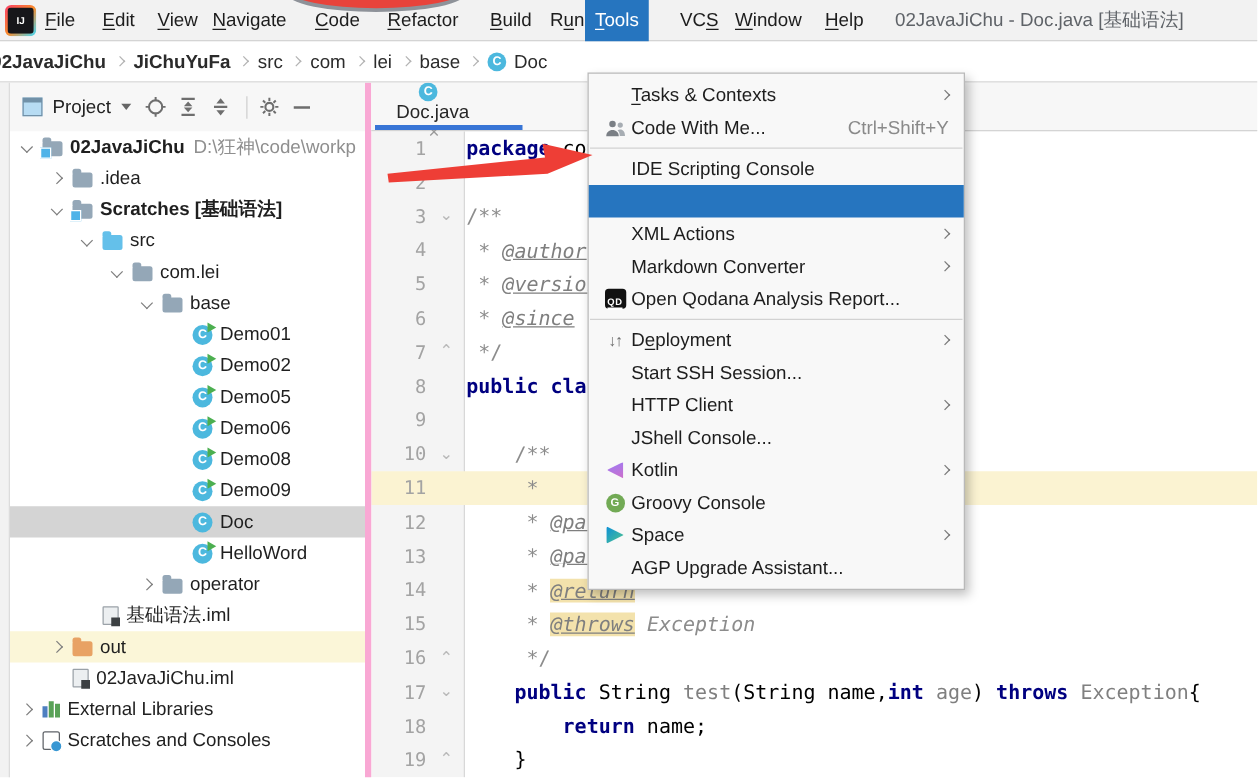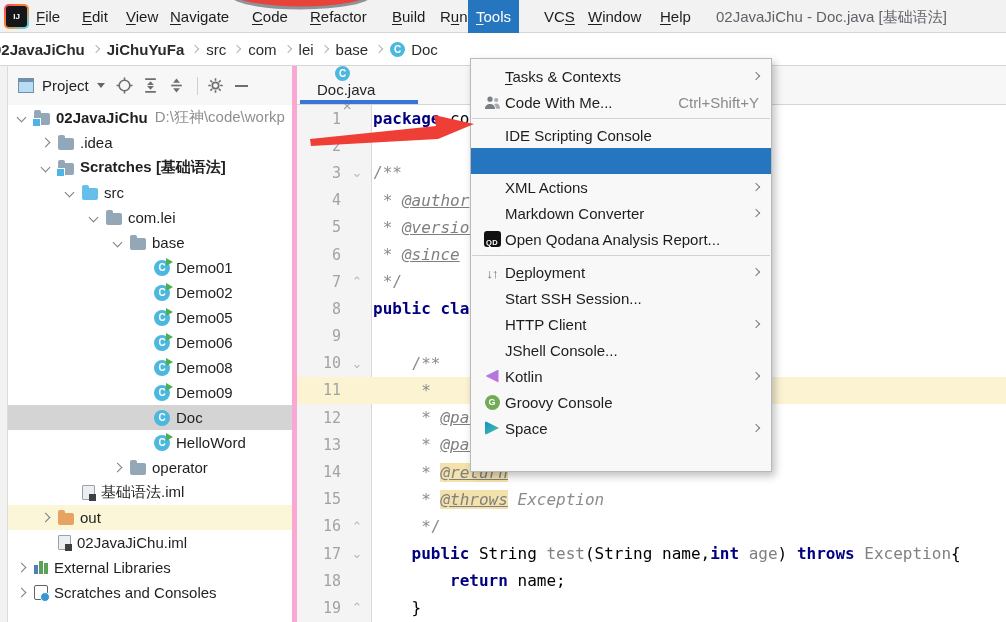--- a/index.html
+++ b/index.html
@@ -484,20 +484,21 @@
       </div>
     <div class="ditem">
         <span class="dicon">
           <span class="spc"></span>
         </span>
         <span class="dlabel"><span>Space</span><span class="mn"></span><span></span></span>
         <span class="darrow"></span>
       </div>
     <div class="ditem">
         <span class="dicon"></span>
+        <span class="dlabel"><span>AGP Upgrade Assistant...</span><span class="mn"></span><span></span></span>
       </div>
   </div>
 
   <svg id="overlay">
     <ellipse cx="301" cy="-6" rx="70" ry="14" fill="#e8433b" stroke="#8e9299" stroke-width="3"></ellipse>
     <polygon points="310,139 436,126 434,115 474,124 438,139 311,146" fill="#ee3e36"></polygon>
   </svg>
 
 </div>
 

